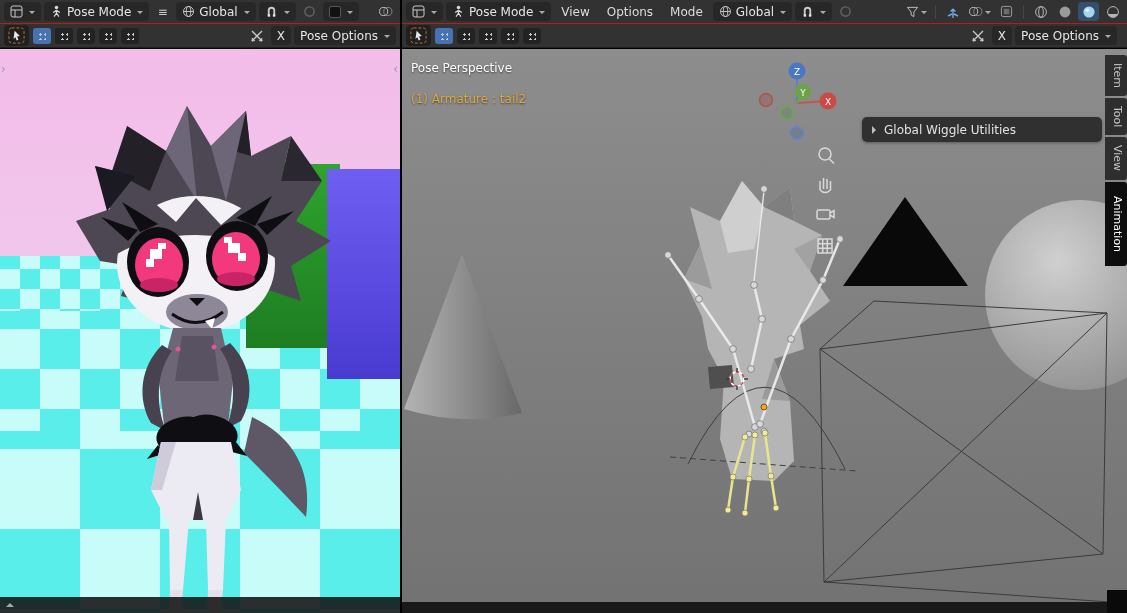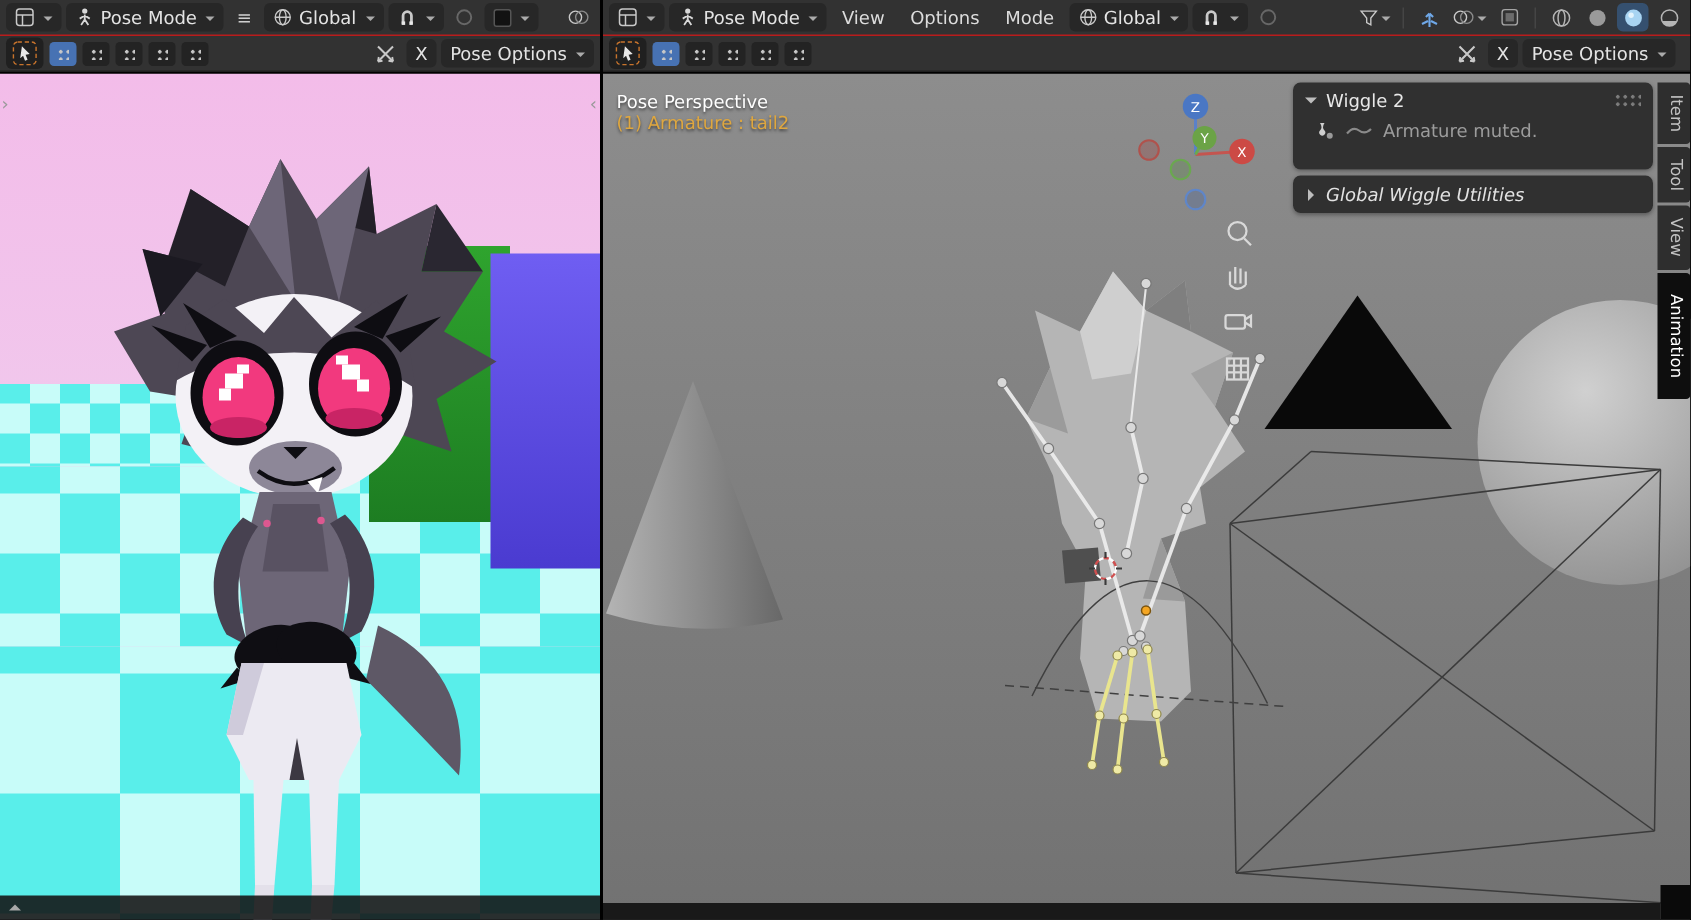--- a/index.html
+++ b/index.html
@@ -30,21 +30,21 @@
   .canvas svg { display:block; }
 
   .edge-chev { position:absolute; color:#9a9a9a; font-size:12px; z-index:5; line-height:1; }
 
   .overlay-text { position:absolute; left:9px; z-index:5; text-shadow:0 1px 2px rgba(0,0,0,.55); }
   .ov-persp  { top:60px; color:#ffffff; }
   .ov-active { top:78px; color:#dfa73f; }
 
   .panel-card { position:absolute; left:460px; width:240px; background:rgba(41,41,41,.93); border-radius:5px; z-index:7; color:#d6d6d6; box-shadow:0 1px 3px rgba(0,0,0,.35); }
   .card1 { top:55px; height:58px; }
-  .card2 { top:117px; height:25px; display:flex; align-items:center; padding:0 8px; gap:6px;font-style:italic; }
+  .card2 { top:117px; height:25px; display:flex; align-items:center; padding:0 8px; gap:6px; }
   .panel-hdr { display:flex; align-items:center; gap:6px; height:23px; padding:0 8px; }
   .panel-row { display:flex; align-items:center; gap:7px; padding:2px 8px 0 14px; color:#9c9c9c; }
   .grip { margin-left:auto; width:18px; height:10px; background-image:radial-gradient(#7d7d7d 1px, transparent 1.2px); background-size:5px 5px; }
   .chev-d { width:0; height:0; border:4px solid transparent; border-top-color:#bdbdbd; transform:translateY(2px); }
   .chev-r { width:0; height:0; border:4px solid transparent; border-left-color:#bdbdbd; transform:translateX(2px); }
 
   .tabs { position:absolute; left:703px; top:55px; width:22px; z-index:7; display:flex; flex-direction:column; gap:2px; }
   .tab { writing-mode:vertical-rl; background:#2e2e2e; color:#c2c2c2; font-size:11px; padding:8px 3px; border-radius:0 3px 3px 0; text-align:center; }
   .tab.active { background:#0e0e0e; color:#ffffff; padding:14px 3px; }
 
@@ -494,40 +494,23 @@
               <path d="M428 164 l4 -2.5 v7 l-4 -2.5"></path>
           </g>
           <g>
             <rect x="416" y="190" width="14" height="14"></rect>
               <path d="M416 194.7 H430 M416 199.3 H430 M420.7 190 V204 M425.3 190 V204"></path>
           </g>
         </g>
       </svg>
 
       <div class="overlay-text ov-persp" style="top:12px;">Pose Perspective</div>
-      <div class="overlay-text ov-active" style="top:26px;">(1) Armature : tail2</div>
-    </div>
-
-    <div class="panel-card card1">
-      <div class="panel-hdr">
-        <span class="chev-d"></span>
-        <span style="color:#e8e8e8;">Wiggle 2</span>
-        <span class="grip"></span>
-      </div>
-      <div class="panel-row">
-        <svg width="14" height="14" viewBox="0 0 14 14">
-            <path d="M4 2 q2 3 0 5 a2 2 0 1 0 3 0 q-2 -2 0 -5" fill="#cfcfcf"></path>
-            <circle cx="10.5" cy="10.5" r="2" fill="#9a9a9a"></circle>
-          </svg>
-        <svg width="18" height="12" viewBox="0 0 18 12">
-            <path d="M1 8 Q5 3 9 6 T17 5" stroke="#8a8a8a" fill="none" stroke-width="1.4"></path>
-          </svg>
-        <span>Armature muted.</span>
-      </div>
-    </div>
+      <div class="overlay-text ov-active" style="top:43px;">(1) Armature : tail2</div>
+    </div>
+
     <div class="panel-card card2">
       <span class="chev-r"></span>
       <span style="color:#e2e2e2;">Global Wiggle Utilities</span>
     </div>
 
     <div class="tabs">
       <div class="tab">Item</div>
       <div class="tab">Tool</div>
       <div class="tab">View</div>
       <div class="tab active">Animation</div>

